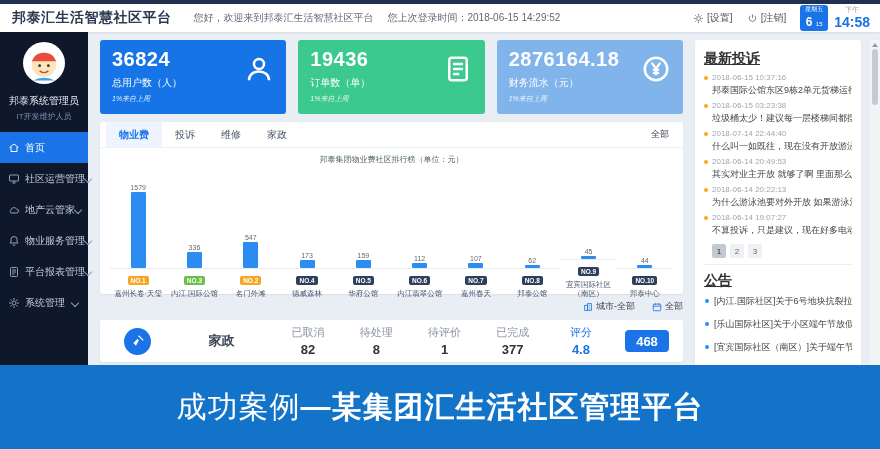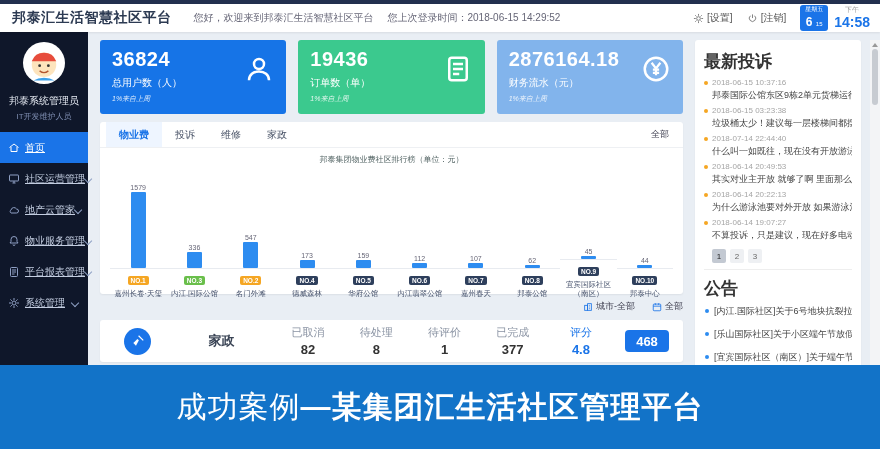--- a/index.html
+++ b/index.html
@@ -28,21 +28,21 @@
   .sidebar{position:absolute;left:0;top:32px;bottom:0;width:88px;background:#0f172a;z-index:4;}
   .avatar-wrap{text-align:center;padding-top:10px;}
   .avatar{width:42px;height:42px;border-radius:50%;background:#fff;display:inline-block;}
   .uname{color:#e8edf5;font-size:10px;text-align:center;margin-top:6px;}
   .urole{color:#7e8db0;font-size:8px;text-align:center;margin-top:3px;margin-bottom:10px;}
   .menu-item{display:flex;align-items:center;height:31px;padding:0 8px;color:#c3cde0;font-size:10px;cursor:pointer;}
   .menu-item .mi-icon{width:12px;height:12px;margin-right:5px;color:#8fa0c4;flex:0 0 auto;}
   .menu-item .mi-icon svg{width:12px;height:12px;display:block;}
   .menu-item.active{background:#1a74e8;color:#fff;}
   .menu-item.active .mi-icon{color:#fff;}
-  .mi-label{white-space:nowrap;text-decoration:underline;}
+  .mi-label{white-space:nowrap;}
   .chev{width:5px;height:5px;border-right:1.5px solid #8fa0c4;border-bottom:1.5px solid #8fa0c4;transform:rotate(45deg);margin-left:auto;margin-right:2px;flex:0 0 auto;}
 
   
   .main{position:absolute;left:88px;top:32px;right:0;bottom:0;background:#e9eef4;}
   .stats{position:absolute;left:12px;top:8px;width:583px;height:74px;display:flex;gap:12px;}
   .card{flex:1;border-radius:3px;color:#fff;position:relative;padding:8px 12px;box-sizing:border-box;}
   .card .num{font-size:20px;font-weight:bold;letter-spacing:.5px;}
   .card .lbl{font-size:10px;margin-top:5px;}
   .card .note{font-size:7px;font-style:italic;margin-top:4px;opacity:.85;}
   .card .cicon{position:absolute;right:12px;top:14px;width:30px;height:30px;color:#fff;}
@@ -75,21 +75,21 @@
   .svc-icon{width:27px;height:27px;border-radius:50%;margin:0 18px 0 24px;display:flex;align-items:center;justify-content:center;color:#fff;flex:0 0 auto;}
   .svc-icon svg{width:14px;height:14px;}
   .svc-name{font-size:13px;font-weight:bold;color:#3a4455;width:105px;text-align:center;}
   .svc-col{flex:1;text-align:center;line-height:1;}
   .svc-col .cl{font-size:11px;color:#8a93a3;}
   .svc-col .cv{font-size:13px;font-weight:bold;color:#333;margin-top:5px;}
   .svc-total{width:44px;height:22px;border-radius:4px;color:#fff;font-size:13px;font-weight:bold;display:flex;align-items:center;justify-content:center;margin:0 14px 0 10px;flex:0 0 auto;}
 
   
   .rightpanel{position:absolute;left:607px;top:8px;width:166px;bottom:0;background:#fff;border-radius:3px;box-shadow:0 1px 2px rgba(0,0,0,.06);padding:8px 9px;box-sizing:border-box;overflow:hidden;}
-  .rp-title{font-size:17px;font-weight:bold;color:#333;margin:2px 0 5px;}
+  .rp-title{font-size:14px;font-weight:bold;color:#333;margin:2px 0 5px;text-decoration:underline;}
   .cmp-item{margin-bottom:4px;}
   .cmp-time{display:flex;align-items:center;font-size:8px;color:#a5a5a5;}
   .cmp-time .dot{width:4px;height:4px;border-radius:50%;background:#f5a623;margin-right:4px;flex:0 0 auto;}
   .cmp-text{font-size:9px;color:#444;margin:2px 0 0 8px;white-space:nowrap;overflow:hidden;}
   .pager{display:flex;gap:4px;margin:7px 0 6px 8px;}
   .page{width:14px;height:14px;font-size:8px;display:flex;align-items:center;justify-content:center;border-radius:2px;background:#eef0f3;color:#666;cursor:pointer;}
   .page.cur{background:#c3c9d2;color:#222;}
   .rp-div{height:1px;background:#eee;margin:4px 0 7px;}
   .ann-item{display:flex;align-items:flex-start;margin-bottom:10px;}
   .ann-item .dot{width:4px;height:4px;border-radius:50%;background:#2d8cf0;margin:4px 5px 0 1px;flex:0 0 auto;}

